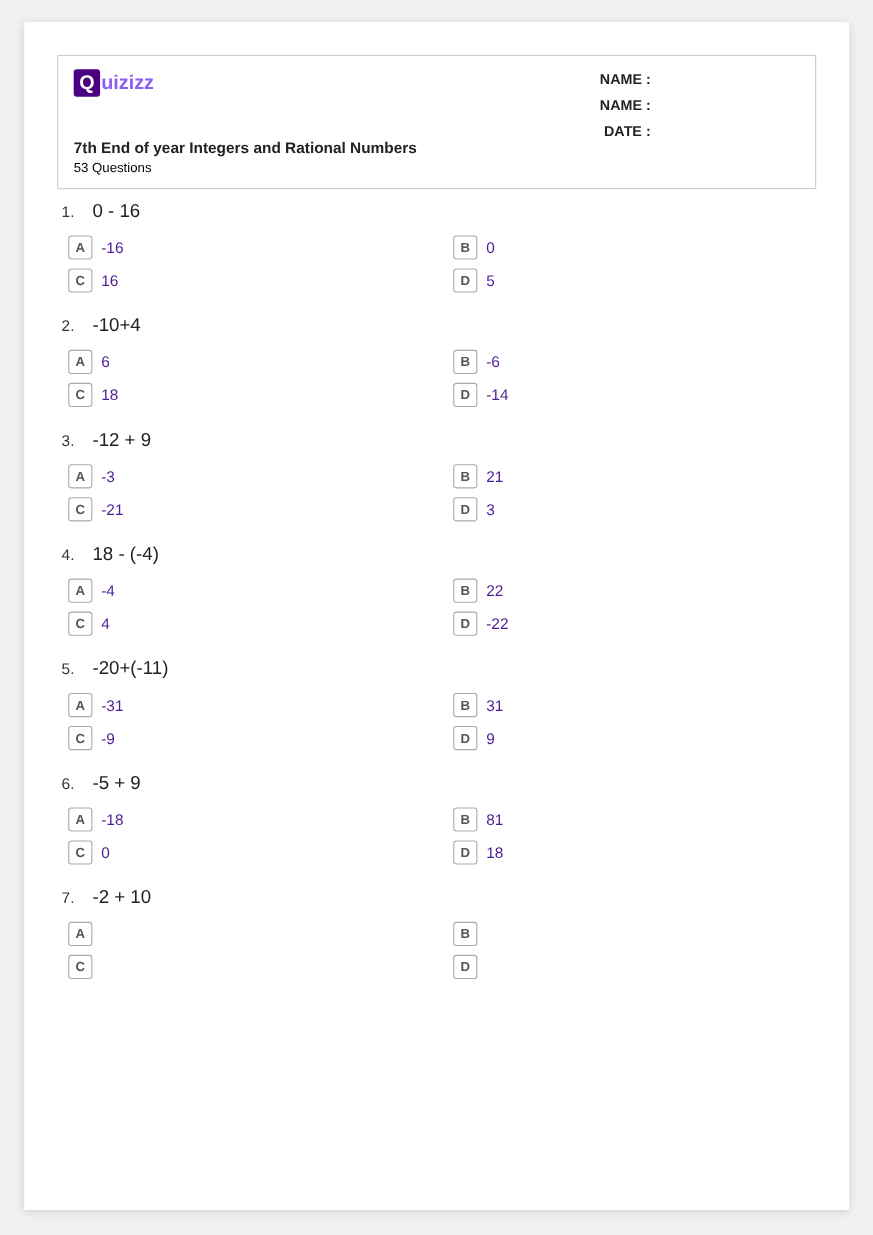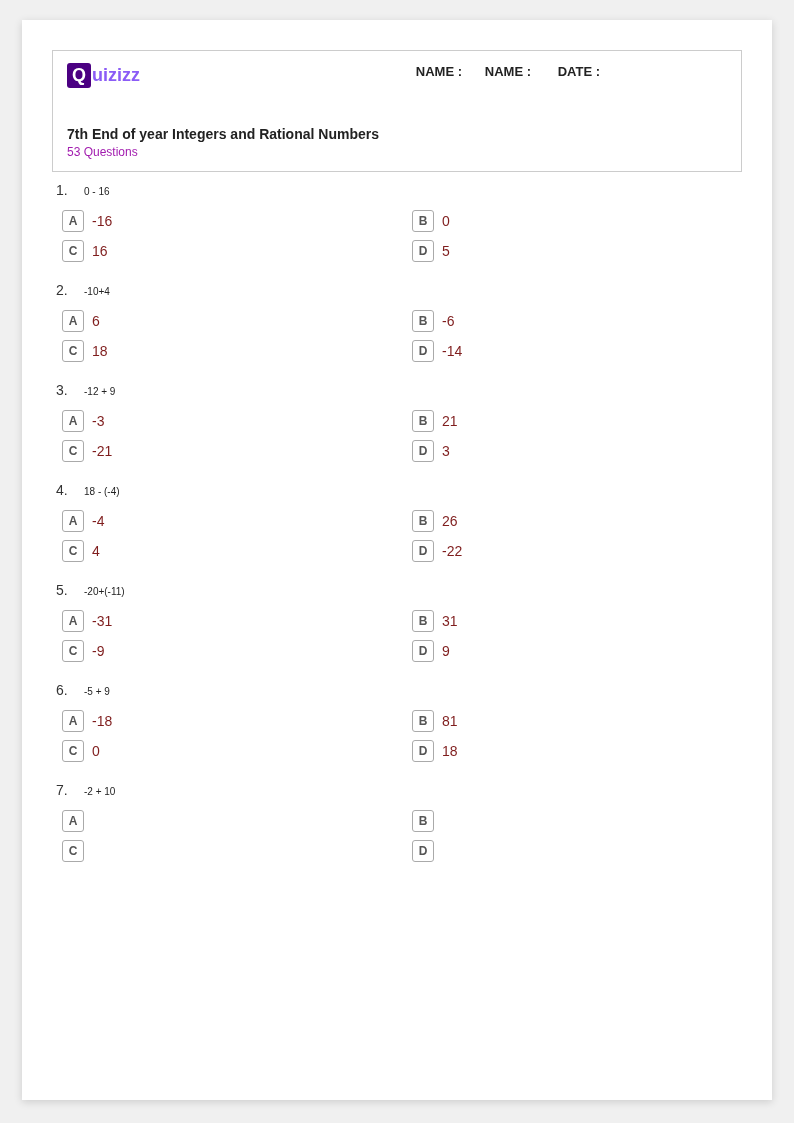--- a/index.html
+++ b/index.html
@@ -55,25 +55,25 @@
     }
     .quiz-title {
       font-size: 14px;
       font-weight: bold;
       color: #222;
       margin-bottom: 3px;
       margin-top: 28px;
     }
     .quiz-subtitle {
       font-size: 12px;
-      color: #a21caf;
+      color: #000000;
     }
     .header-right {
       display: flex;
-      flex-direction: row;
+      flex-direction: column;
       gap: 8px;
       min-width: 320px;
       align-items: center;
     }
     .field-row {
       display: flex;
       align-items: center;
       gap: 6px;
     }
     .field-label {
@@ -101,21 +101,21 @@
       gap: 8px;
       margin-bottom: 12px;
       padding-left: 4px;
     }
     .question-num {
       font-size: 14px;
       color: #333;
       min-width: 20px;
     }
     .question-text {
-      font-size: 10px;
+      font-size: 17px;
       color: #222;
     }
     .options-grid {
       display: grid;
       grid-template-columns: 1fr 1fr;
       gap: 8px 20px;
       padding-left: 10px;
     }
     .option {
       display: flex;
@@ -130,21 +130,21 @@
       display: flex;
       align-items: center;
       justify-content: center;
       font-size: 12px;
       font-weight: bold;
       color: #555;
       flex-shrink: 0;
     }
     .option-value {
       font-size: 14px;
-      color: #7f1d1d;
+      color: #4c1d95;
     }
   </style>
 </head>
 <body>
 
 <div class="page">
 
   <div class="header">
     <div class="header-left">
       <div class="logo">
@@ -248,21 +248,21 @@
           <span class="question-num">4.</span>
           <span class="question-text">18 - (-4)</span>
         </div>
         <div class="options-grid">
           <div class="option">
             <div class="option-letter">A</div>
             <div class="option-value">-4</div>
           </div>
           <div class="option">
             <div class="option-letter">B</div>
-            <div class="option-value">26</div>
+            <div class="option-value">22</div>
           </div>
           <div class="option">
             <div class="option-letter">C</div>
             <div class="option-value">4</div>
           </div>
           <div class="option">
             <div class="option-letter">D</div>
             <div class="option-value">-22</div>
           </div>
         </div>

